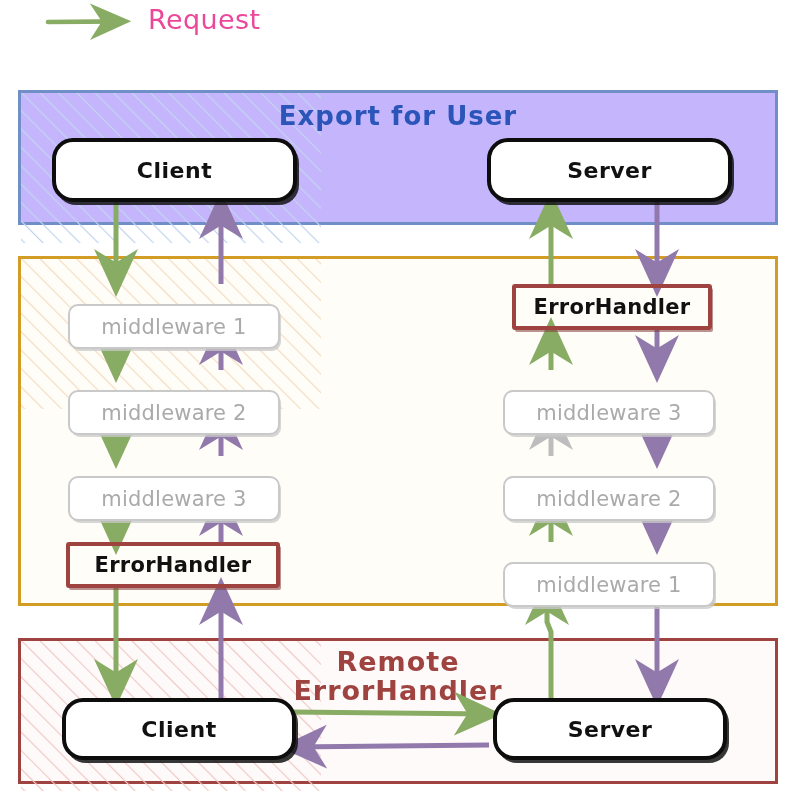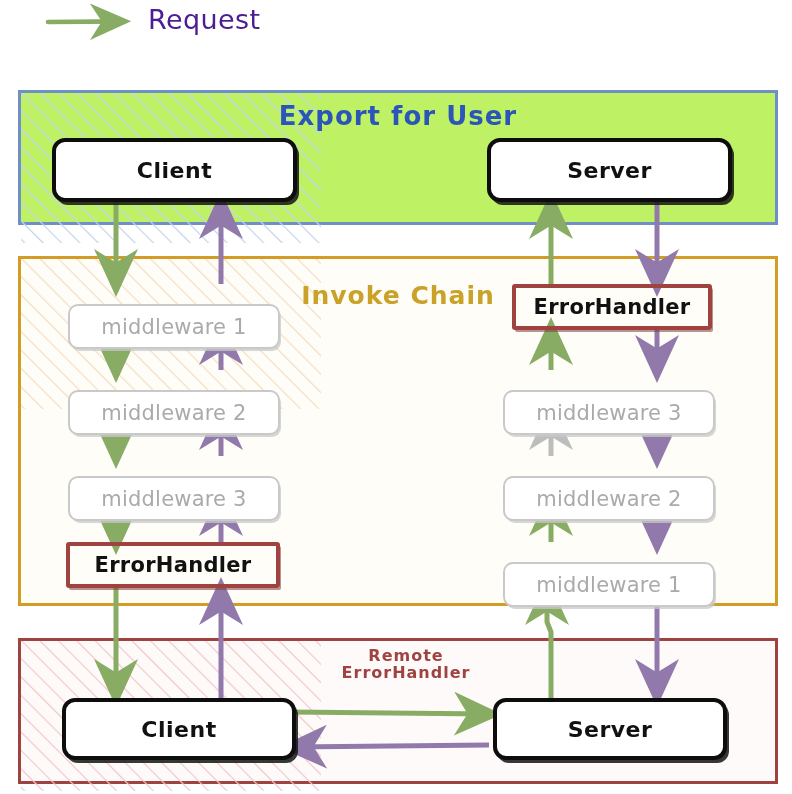--- a/index.html
+++ b/index.html
@@ -8,46 +8,46 @@
 
   #stage{position:absolute;left:0;top:0;width:792px;height:794px;}
 
   
   .legend{position:absolute;left:0;top:0;width:330px;height:88px;}
   .legend-row{position:absolute;left:0;height:40px;width:330px;}
   .legend-row.r1{top:2px;}
   .legend-row.r2{top:42px;}
   .legend-label{position:absolute;left:148px;top:-2px;
       font-family:"DejaVu Sans",sans-serif;
-      font-size:27px;color:#4c1d95;letter-spacing:.4px;line-height:40px;}
+      font-size:27px;color:#ec4899;letter-spacing:.4px;line-height:40px;}
 
   
   .panel{position:absolute;box-sizing:border-box;}
   .panel .hatch{position:absolute;inset:0;}
   .panel-title{position:absolute;left:0;width:100%;text-align:center;
       font-family:"DejaVu Sans",sans-serif;font-weight:bold;
       letter-spacing:1px;z-index:6;}
 
   #panel-export{left:18px;top:90px;width:760px;height:135px;
-      border:3px solid #6f8fc6;background:#bef264;}
+      border:3px solid #6f8fc6;background:#c4b5fd;}
   #panel-export .panel-title{top:8px;font-size:26px;color:#2b55b8;}
 
   #panel-invoke{left:18px;top:256px;width:760px;height:350px;
       border:3px solid #d39c24;background:#fffdf8;}
   #panel-invoke .panel-title{top:22px;font-size:25px;color:#c9a227;}
 
   #panel-remote{left:18px;top:638px;width:760px;height:146px;
       border:3px solid #9e4340;background:#fffafa;}
-  #panel-remote .panel-title{top:6px;font-size:16px;color:#9e4340;
-      line-height:1.08;padding-left:8px;}
+  #panel-remote .panel-title{top:6px;font-size:27px;color:#9e4340;
+      line-height:1.08;}
 
   
   .node{position:absolute;box-sizing:border-box;display:flex;
         align-items:center;justify-content:center;z-index:8;
-        border-radius:13px;text-align:center;}
+        border-radius:21px;text-align:center;}
 
   .node.strong{border:4px solid #0d0d0d;background:#ffffff;
         box-shadow:3px 4px 0 -1px rgba(20,20,20,.85);
         font-family:"DejaVu Sans",sans-serif;font-weight:bold;
         font-size:22px;color:#111111;letter-spacing:.5px;}
 
   .node.err{border:4px solid #9e4340;background:transparent;
         border-radius:3px;
         box-shadow:2px 3px 0 -1px rgba(130,60,58,.55);
         font-family:"DejaVu Sans",sans-serif;font-weight:bold;
@@ -96,21 +96,20 @@
 
   <div class="panel" id="panel-invoke">
     <svg class="hatch">
       <defs>
         <pattern id="ho" width="13" height="13" patternTransform="rotate(-45)" patternUnits="userSpaceOnUse">
           <line x1="0" y1="0" x2="0" y2="13" stroke="#f3ddc2" stroke-width="2.4"></line>
         </pattern>
       </defs>
       <rect width="100%" height="100%" fill="url(#ho)"></rect>
     </svg>
-    <div class="panel-title">Invoke Chain</div>
   </div>
 
   <div class="panel" id="panel-remote">
     <svg class="hatch">
       <defs>
         <pattern id="hr" width="13" height="13" patternTransform="rotate(-45)" patternUnits="userSpaceOnUse">
           <line x1="0" y1="0" x2="0" y2="13" stroke="#eec9c6" stroke-width="2.4"></line>
         </pattern>
       </defs>
       <rect width="100%" height="100%" fill="url(#hr)"></rect>

